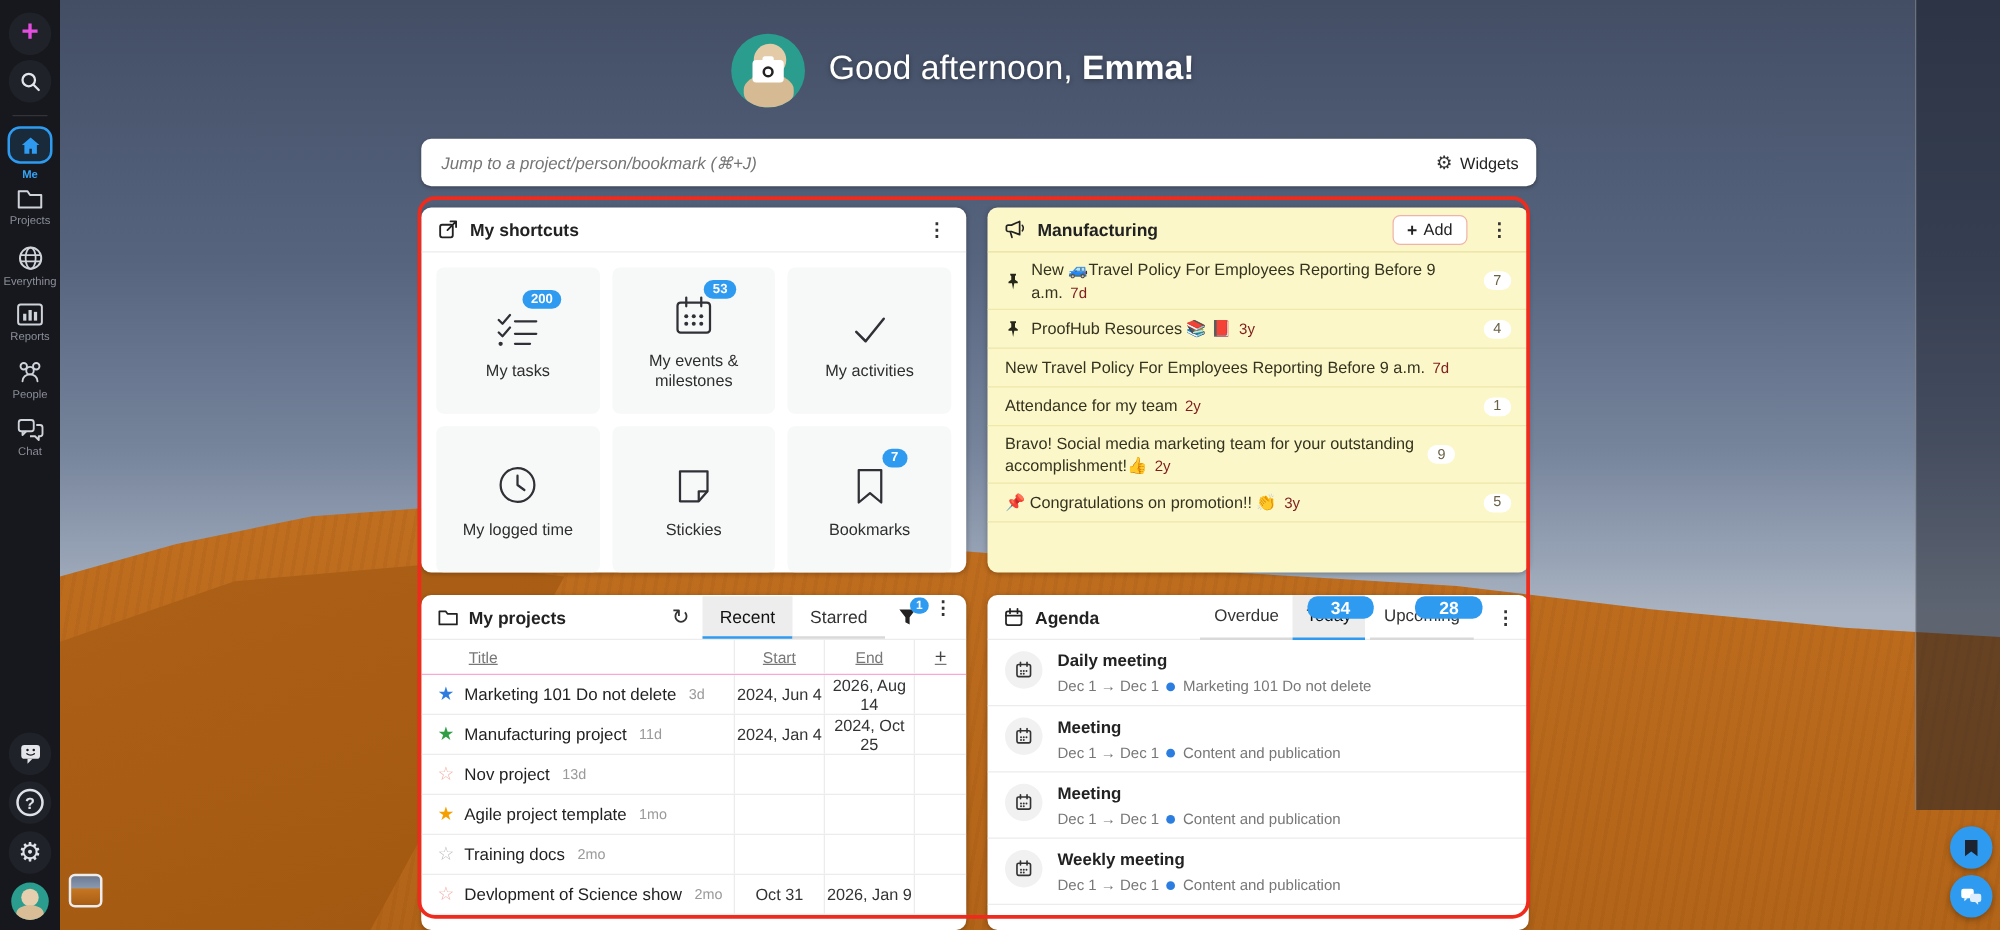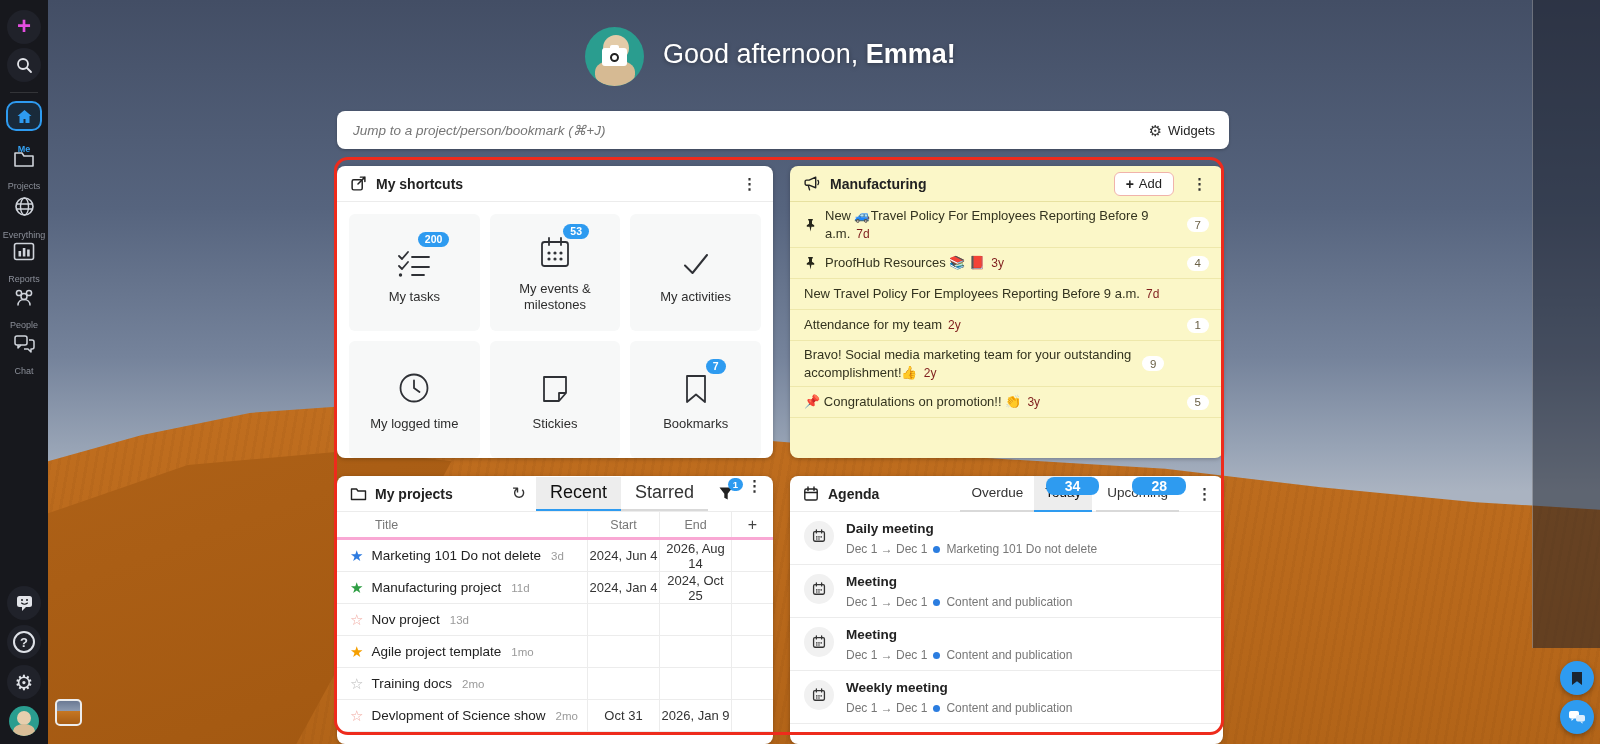--- a/index.html
+++ b/index.html
@@ -14,21 +14,21 @@
   .dune-back:after { content:""; position:absolute; inset:0;
     background:repeating-linear-gradient(100deg, rgba(110,55,8,0.07) 0 3px, transparent 3px 9px); }
   .dune-front { position:absolute; inset:0;
     clip-path:polygon(0 69%,9% 62.5%,20% 60.5%,26% 62%,16% 100%,0 100%);
     background:linear-gradient(160deg,#b96a1e 0%,#a55a12 60%,#94500f 100%); }
 
   
   .left-sidebar { position:absolute; left:0; top:0; width:48px; height:744px; background:#17181d; z-index:50; }
   .ls-item { position:absolute; left:0; width:48px; display:flex; flex-direction:column; align-items:center; cursor:pointer; }
   .ls-circle { width:34px; height:34px; border-radius:50%; background:#20222a; display:flex; align-items:center; justify-content:center; }
-  .ls-label { font-size:9px; color:#8b8f99; margin-top:13px; }
+  .ls-label { font-size:9px; color:#8b8f99; margin-top:3px; }
   .ls-divider { position:absolute; top:92px; left:10px; width:28px; border-top:1px solid rgba(255,255,255,0.12); }
   .me-btn { width:36px; height:30px; border:2px solid #2e9bf0; border-radius:10px; background:rgba(46,155,240,0.14); display:flex; align-items:center; justify-content:center; }
   .ls-label-active { color:#35a3f5; font-weight:bold; }
   .plus-glyph { color:#e44ee0; font-size:24px; font-weight:bold; line-height:1; margin-top:-2px; }
   .help-circle { width:22px; height:22px; border:2px solid #dfe2e8; border-radius:50%; color:#dfe2e8; font-size:13px; font-weight:bold; display:flex; align-items:center; justify-content:center; }
   .gear-glyph { font-size:21px; color:#dfe2e8; line-height:1; }
   .mini-avatar { width:30px; height:30px; border-radius:50%; background:#2a9d8f; position:relative; overflow:hidden; }
   .mini-avatar .head { position:absolute; left:8px; top:5px; width:14px; height:14px; border-radius:50%; background:#e6cfae; }
   .mini-avatar .body { position:absolute; left:4px; top:18px; width:22px; height:14px; border-radius:50%; background:#d9bd97; }
 
@@ -86,25 +86,25 @@
   .add-plus { font-weight:bold; font-size:14px; }
   .ann-row { display:flex; align-items:center; gap:8px; padding:5px 14px; min-height:31px; border-bottom:1px solid #eee8ab; }
   .ann-text { flex:1; font-size:13px; color:#33331f; line-height:1.35; }
   .ann-age { font-size:12px; color:#7f1d1d; margin-left:6px; }
   .count-pill { background:#fff; border-radius:9px; padding:1.5px 8px; font-size:11.5px; color:#6b6146; }
   .pin-icon { flex:0 0 auto; display:flex; }
 
   
   .ph-tools { margin-left:auto; display:flex; align-items:stretch; height:34px; }
   .refresh-glyph { font-size:17px; color:#333; align-self:center; margin-right:10px; cursor:pointer; }
-  .tab { display:flex; align-items:center; padding:0 14px; font-size:18px; color:#333; border-bottom:2px solid #d9d9d9; cursor:pointer; }
+  .tab { display:flex; align-items:center; padding:0 14px; font-size:14px; color:#333; border-bottom:2px solid #d9d9d9; cursor:pointer; }
   .tab.active { background:#ededed; border-bottom-color:#2e9bf0; color:#111; }
   .funnel-wrap { position:relative; align-self:center; margin:0 4px 0 10px; cursor:pointer; }
   .funnel-badge { position:absolute; top:-8px; right:-9px; background:#2e9bf0; color:#fff; font-size:9.5px; font-weight:bold; border-radius:8px; padding:1px 5px; }
-  .ptable-head { display:grid; grid-template-columns:250px 72px 72px 1fr; height:28px; align-items:center; border-bottom:3px solid #f9a8d4; font-size:12.5px; color:#777; }
+  .ptable-head { display:grid; grid-template-columns:250px 72px 72px 1fr; height:28px; align-items:center; border-bottom:1px solid #f9a8d4; font-size:12.5px; color:#777;text-decoration:underline; }
   .ptable-head .c1 { padding-left:38px; }
   .c2,.c3,.c4 { text-align:center; border-left:1px solid #ececec; height:100%; display:flex; align-items:center; justify-content:center; }
   .plus-col { font-size:16px; color:#444; cursor:pointer; }
   .prow { display:grid; grid-template-columns:250px 72px 72px 1fr; height:32px; border-bottom:1px solid #ececec; font-size:13.5px; color:#222; cursor:pointer; }
   .prow .c1 { display:flex; align-items:center; gap:8px; padding-left:13px; overflow:hidden; white-space:nowrap; }
   .prow .c2,.prow .c3 { font-size:13px; color:#333; }
   .page-age { font-size:11.5px; color:#9a9a9a; margin-left:2px; }
   .star { font-size:15px; line-height:1; cursor:pointer; }
   .star[data-star]:before { content:"★"; }
   .star[data-star$="outline"]:before { content:"☆"; }

